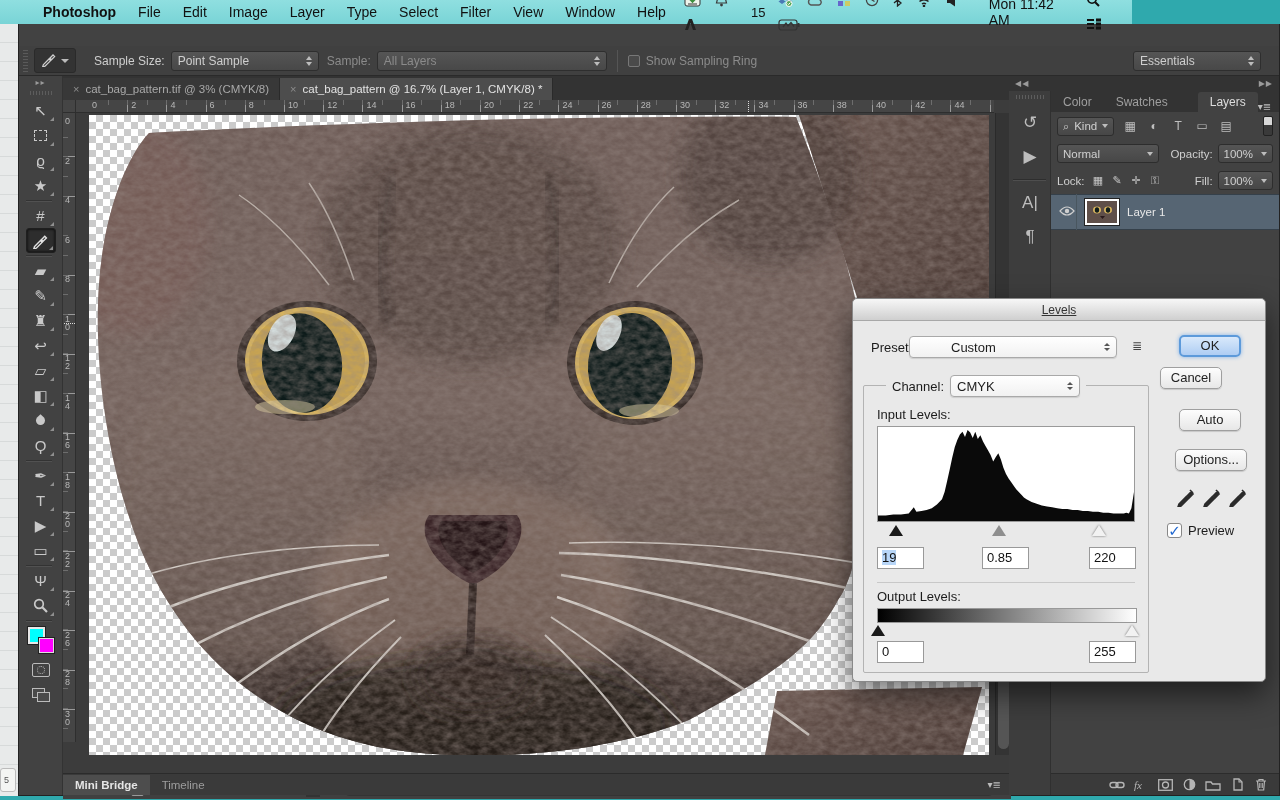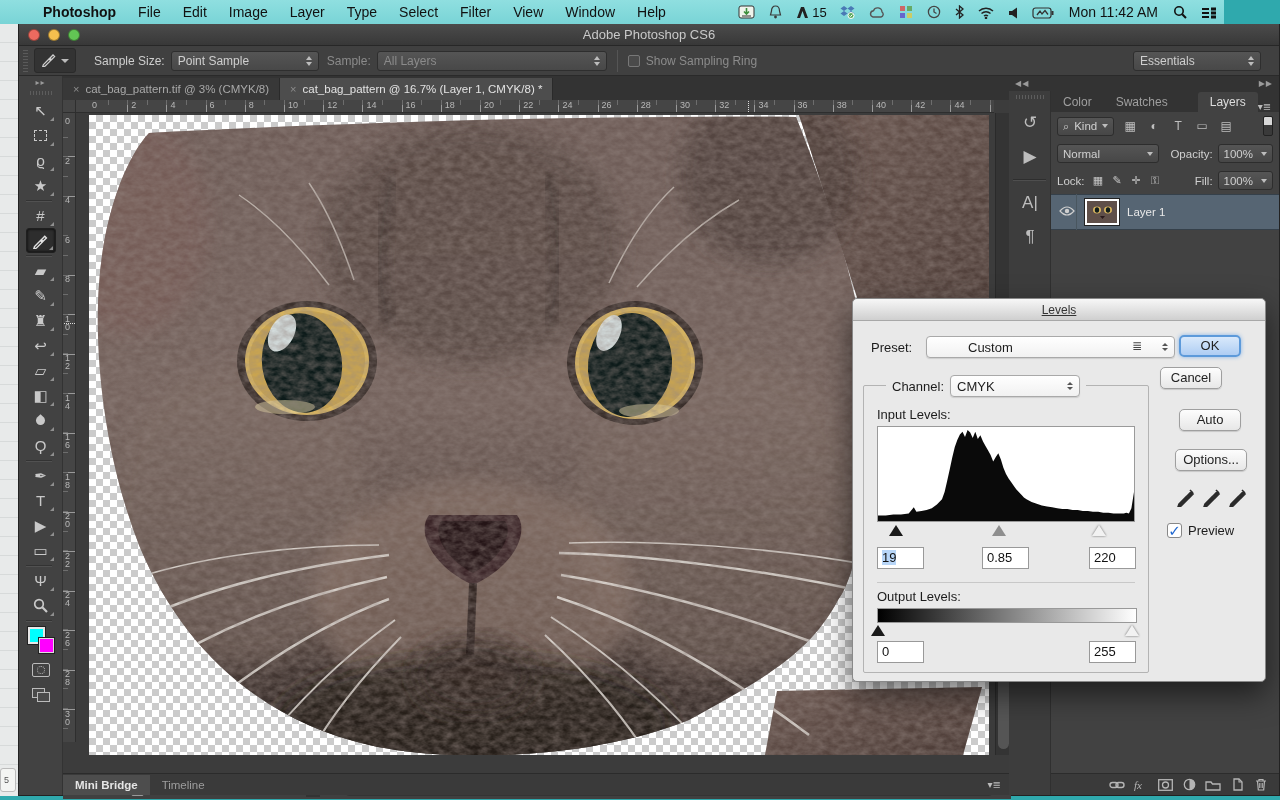--- a/index.html
+++ b/index.html
@@ -1,20 +1,20 @@
 <!DOCTYPE html>
 <html><head>
 <meta charset="utf-8">
 <style>
   * { margin:0; padding:0; box-sizing:border-box; }
   html,body { width:1280px; height:800px; overflow:hidden; }
   body { font-family:"Liberation Sans","DejaVu Sans",sans-serif; background:#2fa9ad; position:relative; }
 
   
-  #menubar { position:absolute; left:0; top:0; width:1224px; height:24px;
+  #menubar { position:absolute; left:0; top:0; width:1132px; height:24px;
     background:linear-gradient(#8fdfe0,#79d4d6); display:flex; align-items:center;
     font-size:14px; color:#111; z-index:90; }
   #menubar .apple { font-size:15px; margin:0 18px 0 14px; }
   #menubar .menu { padding:0 11px; height:24px; line-height:24px; }
   #menubar .menu.app-name { font-weight:bold; }
   #menubar .spacer { flex:1; }
   .mb-ico { display:inline-flex; align-items:center; justify-content:center; height:24px; padding:0 7px; }
   .mb-ico svg { display:block; }
   #menubar .clock { padding:0 8px; font-size:14px; }
   #menubar .adobe-n { font-size:13px; padding-right:6px; margin-left:-4px; }
@@ -287,26 +287,20 @@
           <path d="M1,2 h7 M1,6 h7 M1,10 h7" stroke="#111" stroke-width="1.8"></path>
           <path d="M10,2 h5 M10,6 h5 M10,10 h5" stroke="#111" stroke-width="3"></path>
         </svg>
       </span></span>
 </div>
 
 <div id="desk-left"></div>
 <div id="desk-frag">5</div>
 
 <div id="ps">
-  <div id="titlebar">
-    <span class="tl red"></span>
-    <span class="tl yel"></span>
-    <span class="tl grn"></span>
-    <span class="title">Adobe Photoshop CS6</span>
-  </div>
 
   <div id="optbar">
     <span class="grip"></span>
     <span class="tool-chip">
         <span id="ob-dropper"><svg width="16" height="16" viewBox="0 0 20 20">
             <path d="M3,17 L10,10 l2,2 -7,7 -3,1 Z M11,9 l4,-4 2,2 -4,4 Z" stroke="#cfcfcf" stroke-width="1.6" fill="none"></path>
           </svg></span>
         <span class="car"></span>
       </span>
     <span class="ob-label">Sample Size:</span>
@@ -729,21 +723,21 @@
           </span>
         </div>
     </div>
   </div>
 </div>
 
 <div id="levels">
   <div class="dlg-title">Levels</div>
 
   <span class="dlg-label" style="left:18px;top:41px;">Preset:</span>
-  <span class="mac-select" style="left:73px;top:37px;width:249px;padding-left:41px;">
+  <span class="mac-select" style="left:56px;top:37px;width:208px;padding-left:41px;">
     <span>Custom</span>
     <span class="stepper">
         <i class="up"></i>
         <i class="dn"></i>
       </span>
   </span>
   <span id="lv-list-ico">≣</span>
 
   <span class="mac-btn primary" style="left:326px;top:36px;">OK</span>
   <span class="mac-btn" style="left:307px;top:68px;">Cancel</span>

